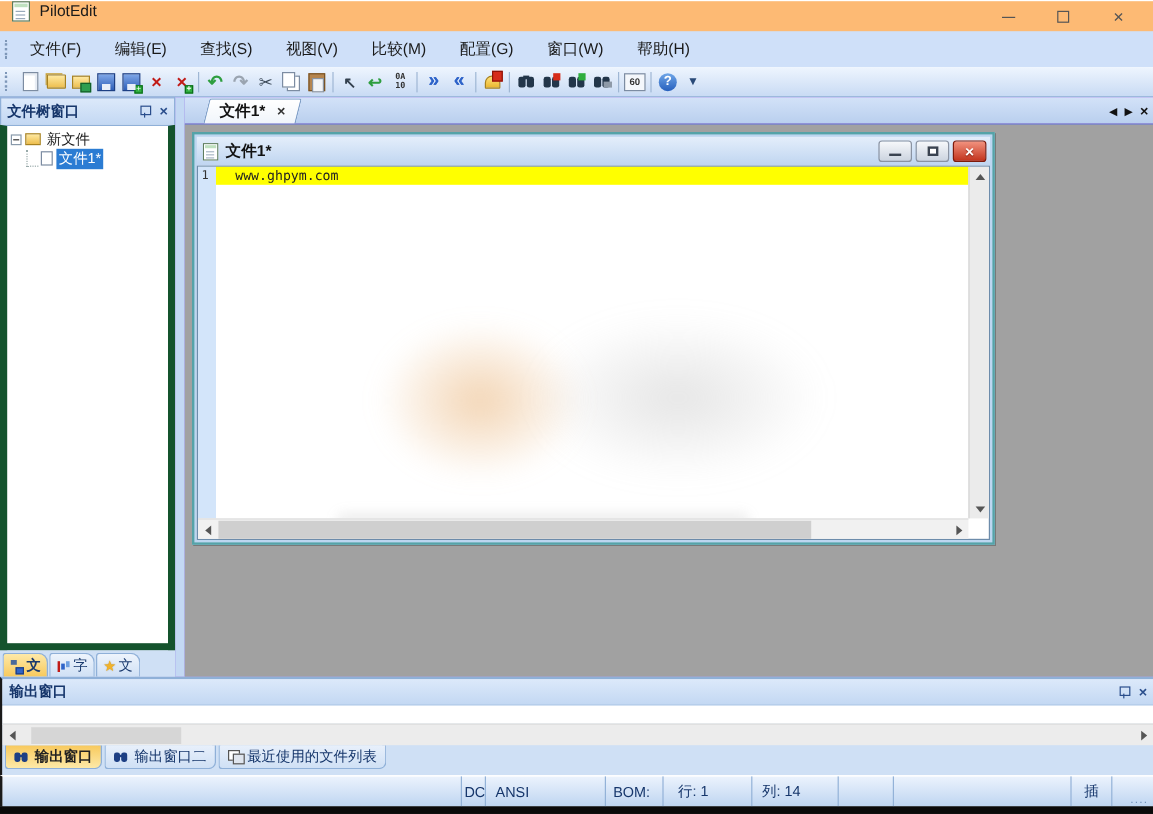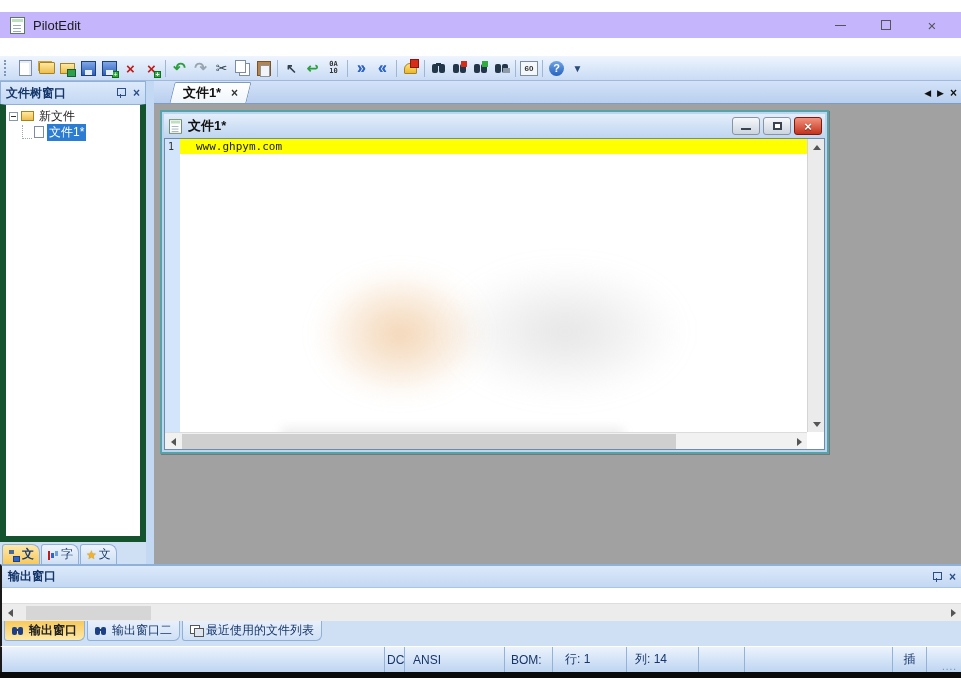--- a/index.html
+++ b/index.html
@@ -1,22 +1,22 @@
 <!DOCTYPE html>
 <html><head>
 <meta charset="utf-8">
 <style>
   * { margin:0; padding:0; box-sizing:border-box; }
   html,body { width:961px; height:678px; background:#000; overflow:hidden;
               font-family:"Liberation Sans", sans-serif; }
   .app { position:absolute; left:0; top:0; width:961px; height:672px; background:#fff; }
 
   
-  .titlebar { position:absolute; left:0; top:12px; width:961px; height:26px; background:#c4b5fd;
-              display:flex; align-items:center; }
+  .titlebar { position:absolute; left:0; top:1px; width:961px; height:26px; background:#fdba74;
+              display:flex; }
   .app-icon { width:15px; height:17px; margin-left:10px; background:#fff; border:1px solid #5a7a5a;
               position:relative; }
   .app-icon::before { content:""; position:absolute; left:1px; top:1px; right:1px; height:3px; background:#bfe0bf; }
   .app-icon::after { content:""; position:absolute; left:2px; top:7px; width:8px; height:1px; background:#9ab; box-shadow:0 3px 0 #9ab, 0 6px 0 #9ab; }
   .titlebar .title { margin-left:8px; font-size:13px; color:#1a1a1a; }
   .win-controls { position:absolute; right:6px; top:0; height:26px; display:flex; }
   .win-btn { width:46px; height:26px; display:flex; align-items:center; justify-content:center;
              color:#444; font-size:14px; }
   .win-btn .glyph-min { width:11px; height:1px; background:#555; display:block; }
   .win-btn .glyph-max { width:10px; height:10px; border:1px solid #555; display:block; }
@@ -226,20 +226,31 @@
         </div>
       <div class="win-btn">
           <span class="glyph-max"></span>
         </div>
       <div class="win-btn">
           <span class="glyph-close">×</span>
         </div>
     </div>
   </div>
 
+  <div class="menubar">
+    <div class="grip"></div>
+    <span class="menu-item">文件(F)</span>
+    <span class="menu-item">编辑(E)</span>
+    <span class="menu-item">查找(S)</span>
+    <span class="menu-item">视图(V)</span>
+    <span class="menu-item">比较(M)</span>
+    <span class="menu-item">配置(G)</span>
+    <span class="menu-item">窗口(W)</span>
+    <span class="menu-item">帮助(H)</span>
+  </div>
 
   <div class="toolbar">
     <div class="grip"></div>
     <span class="ic ic-page"></span>
     <span class="ic ic-folder"></span>
     <span class="ic ic-ftp"></span>
     <span class="ic ic-floppy"></span>
     <span class="ic ic-floppy">
         <span class="ic-plus-badge">+</span>
       </span>

